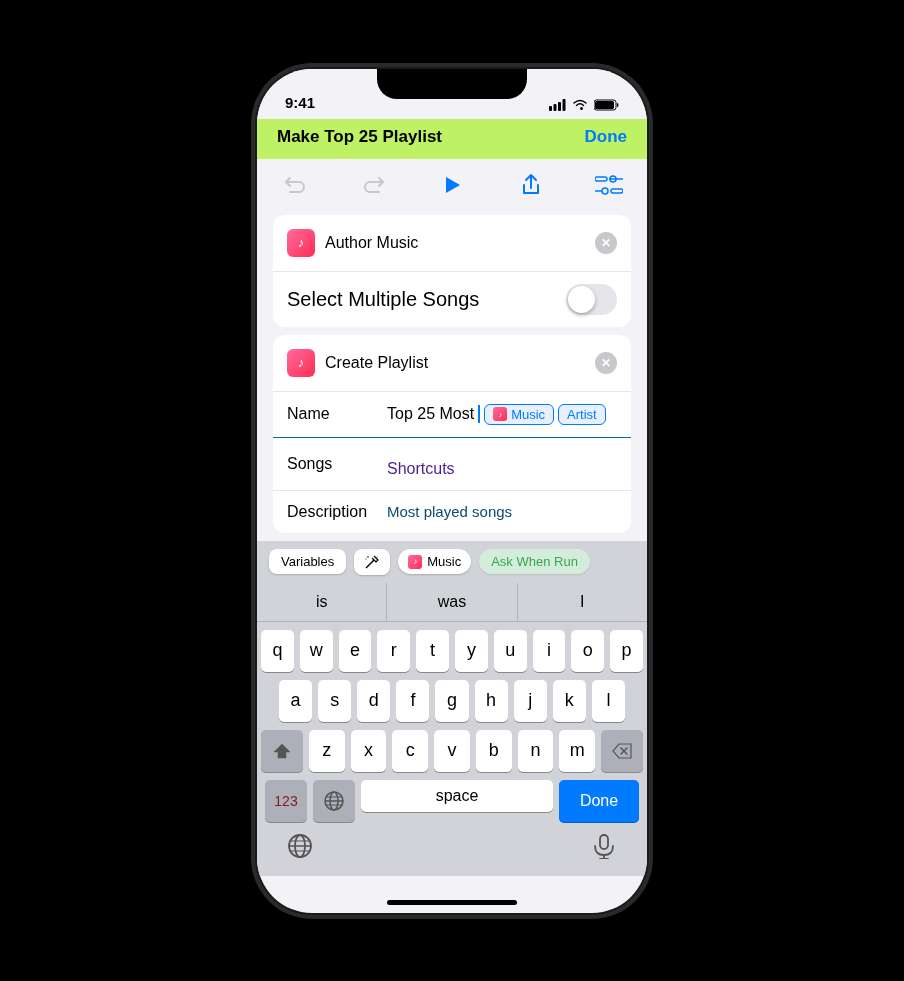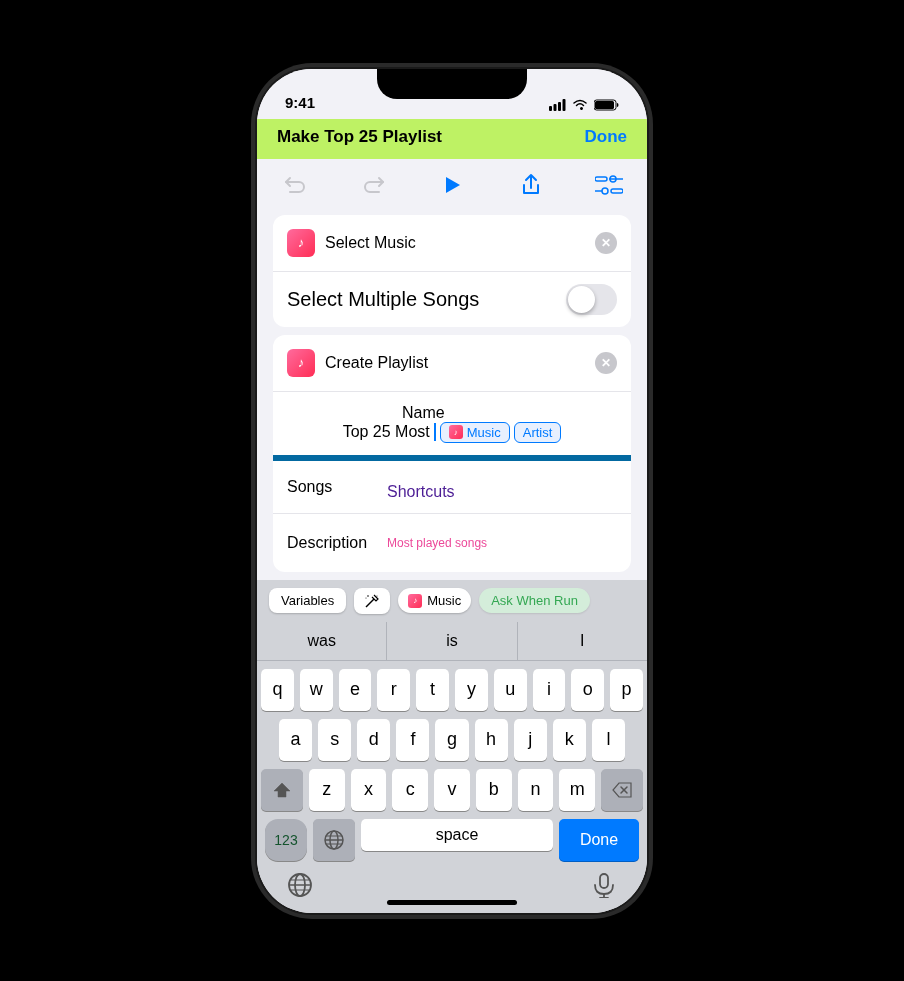--- a/index.html
+++ b/index.html
@@ -157,22 +157,21 @@
       width: 27px;
       height: 27px;
       background: #fff;
       border-radius: 50%;
       box-shadow: 0 2px 4px rgba(0,0,0,0.3);
     }
     .name-row {
       display: flex;
       align-items: center;
       padding: 12px 14px;
-      border-bottom: 6px solid #0369a1;
-      flex-direction: column;
+      border-bottom: 1px solid #0369a1;
     }
     .field-label {
       font-size: 16px;
       color: #000;
       width: 100px;
       flex-shrink: 0;
     }
     .field-value {
       font-size: 16px;
       color: #000;
@@ -208,21 +207,21 @@
       border-bottom: 1px solid #e5e5ea;
     }
     .field-placeholder {
       font-size: 16px;
       color: #4c1d95;
       margin-top: 10px;
     }
     .desc-row {
       display: flex;
       align-items: center;
-      padding: 20px 14px;
+      padding: 12px 14px;
     }
     .shortcuts-bar {
       background: #d1d3d8;
       padding: 8px 12px;
       display: flex;
       align-items: center;
       gap: 8px;
       overflow-x: auto;
     }
     .shortcut-pill {
@@ -312,28 +311,28 @@
     }
     .key-shift { min-width: 42px; flex: 0 0 42px; }
     .key-delete { min-width: 42px; flex: 0 0 42px; }
     .bottom-row {
       display: flex;
       gap: 6px;
       padding: 0 4px;
     }
     .key-123 {
       background: #adb0b8;
-      border-radius: 13px;
+      border-radius: 5px;
       height: 42px;
       flex: 0 0 42px;
       display: flex;
       align-items: center;
       justify-content: center;
       font-size: 14px;
-      color: #14532d;
+      color: #7f1d1d;
       box-shadow: 0 1px 0 #888;
     }
     .key-space {
       background: #fff;
       border-radius: 5px;
       height: 32px;
       flex: 1;
       display: flex;
       align-items: center;
       justify-content: center;
@@ -444,21 +443,21 @@
       </svg>
     </div>
   </div>
 
   <div class="action-card">
     <div class="action-header">
       <div class="action-header-left">
         <div class="music-icon-bg">
           <span style="color:#fff;font-size:13px;">♪</span>
         </div>
-        <span class="action-title">Select Music</span>
+        <span class="action-title">Author Music</span>
       </div>
       <div class="close-btn">✕</div>
     </div>
     <div class="action-row">
       <span class="action-row-label">Select Multiple Songs</span>
       <div class="toggle">
         <div class="toggle-thumb"></div>
       </div>
     </div>
   </div>
@@ -491,21 +490,21 @@
       </div>
     </div>
 
     <div class="author-row">
       <span class="field-label">Songs</span>
       <span class="field-placeholder">Shortcuts</span>
     </div>
 
     <div class="desc-row">
       <span class="field-label">Description</span>
-      <span style="font-size:12px;color:#ec4899;">Most played songs</span>
+      <span style="font-size:15px;color:#0c4a6e;">Most played songs</span>
     </div>
   </div>
 
   <div class="shortcuts-bar">
     <div class="shortcut-pill">
       <span>Variables</span>
     </div>
     <div class="shortcut-pill-magic">
       <svg width="16" height="16" viewBox="0 0 16 16">
         <line x1="2" y1="14" x2="10" y2="6" stroke="#000" stroke-width="1.5"></line>
@@ -520,22 +519,22 @@
           <span style="color:#fff;font-size:8px;">♪</span>
         </span>
       <span>Music</span>
     </div>
     <div class="shortcut-pill-ask">
       <span>Ask When Run</span>
     </div>
   </div>
 
   <div class="predictive-bar">
+    <div class="predictive-word">is</div>
     <div class="predictive-word">was</div>
-    <div class="predictive-word">is</div>
     <div class="predictive-word">I</div>
   </div>
 
   <div class="keyboard">
 
     <div class="key-row">
       <div class="key">q</div>
       <div class="key">w</div>
       <div class="key">e</div>
       <div class="key">r</div>

